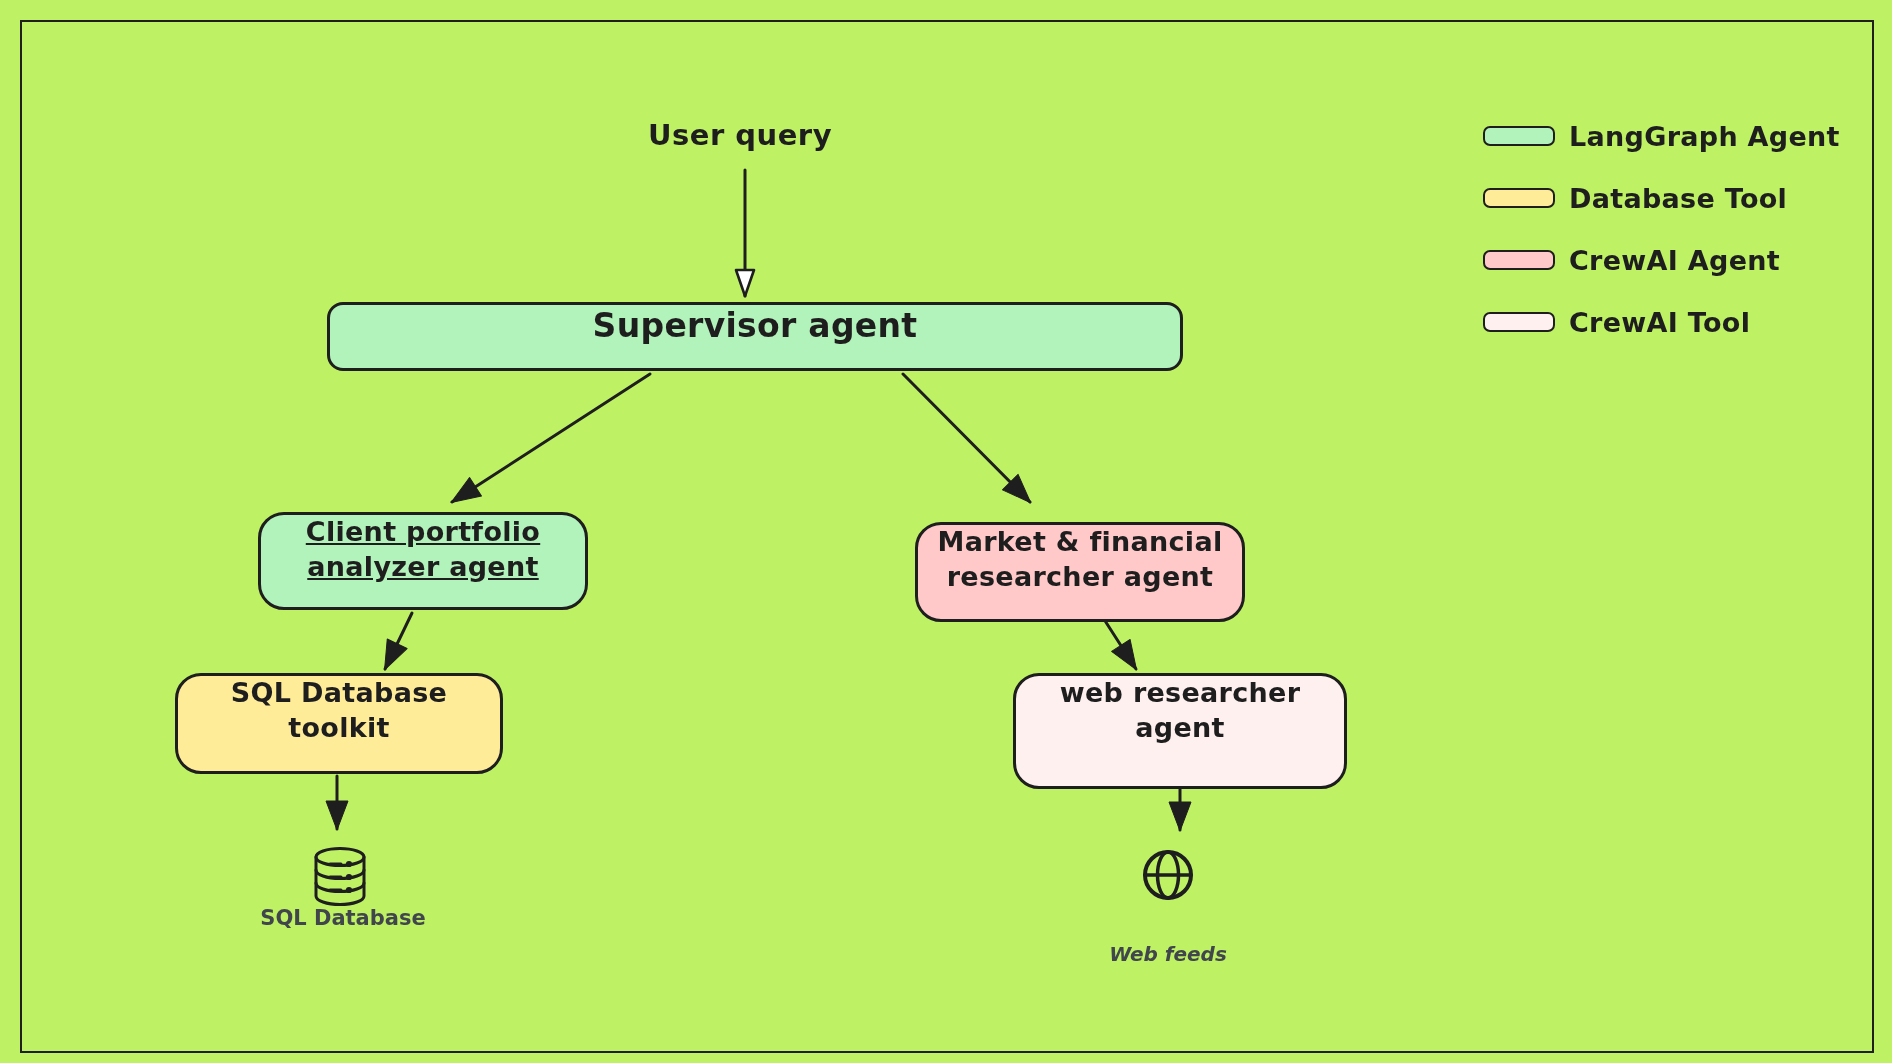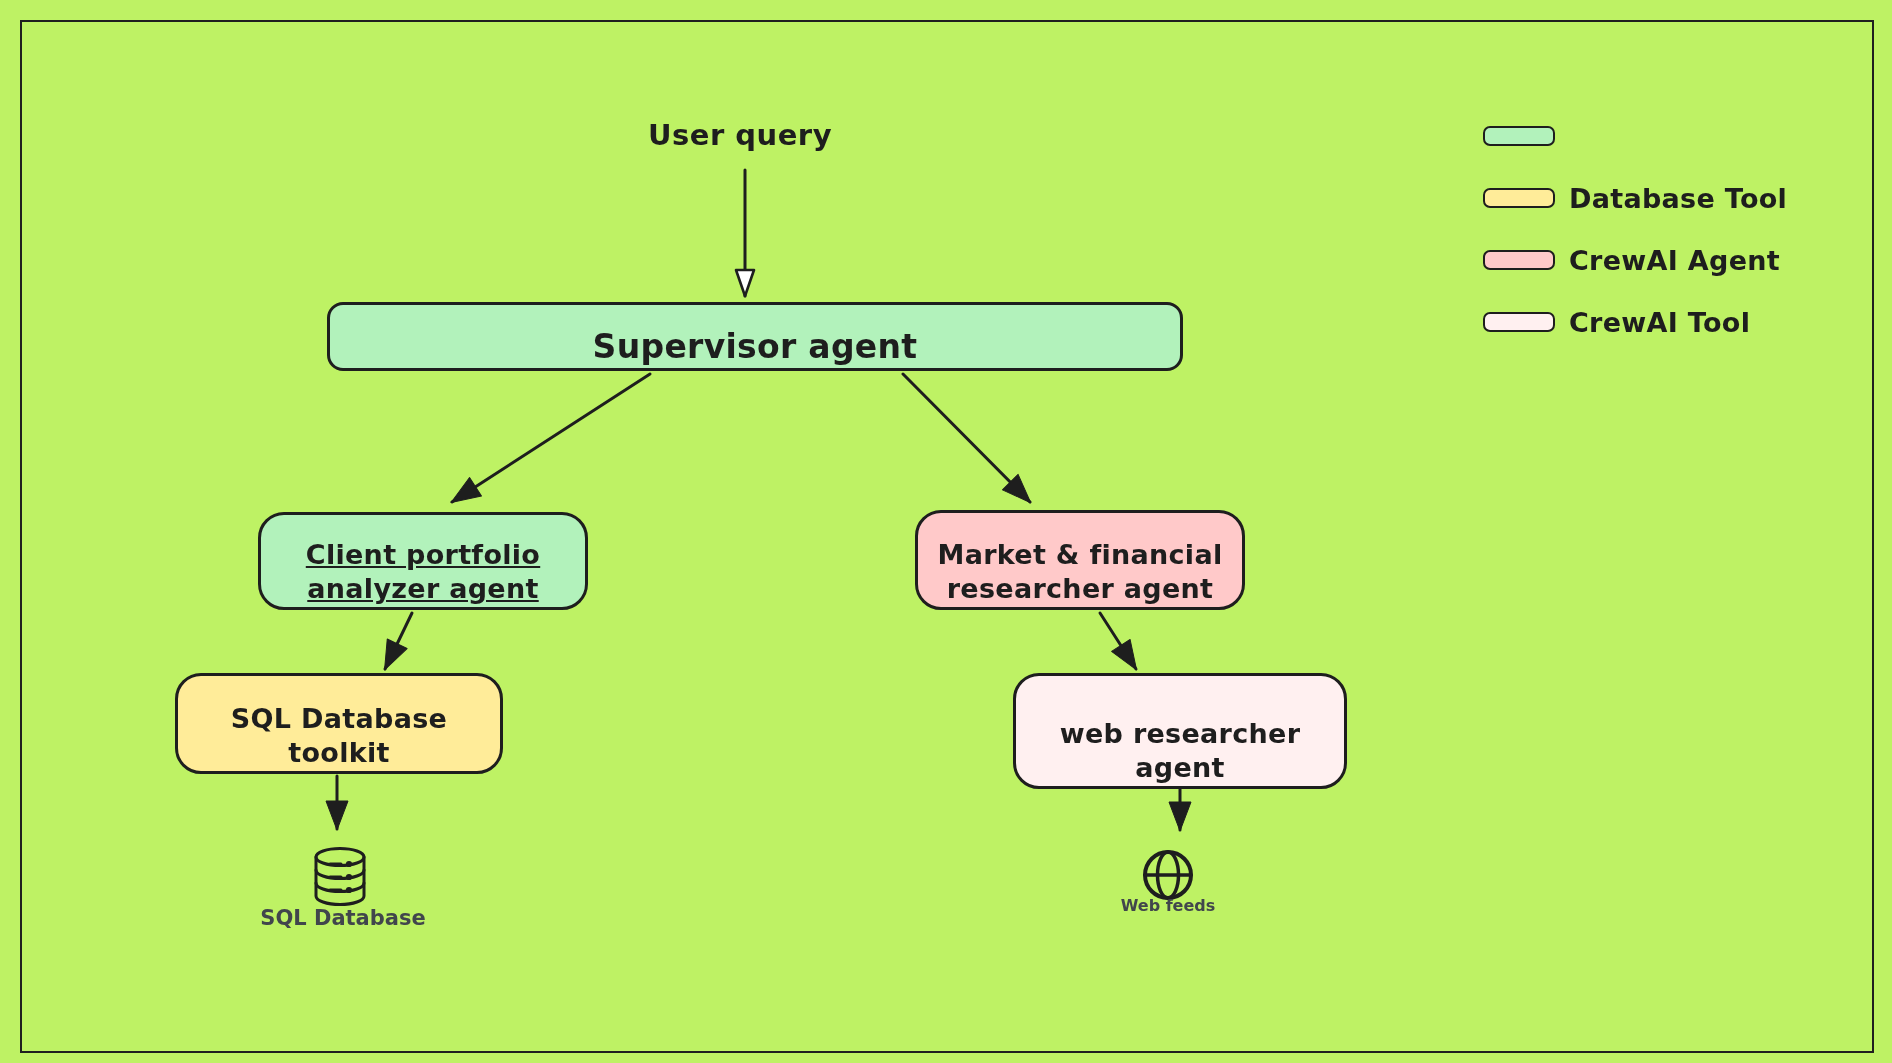--- a/index.html
+++ b/index.html
@@ -11,37 +11,37 @@
     position:absolute; left:20px; top:20px; right:18px; bottom:10px;
     border:2px solid #1f1f1f;
   }
   .connectors { position:absolute; left:0; top:0; width:1892px; height:1063px; pointer-events:none; }
   .floating-label {
     position:absolute; font-size:29px; font-weight:600; letter-spacing:0.5px;
     white-space:nowrap; transform:translateX(-50%);
   }
   .node {
     position:absolute; border:3px solid #1e1e1e; box-sizing:border-box;
-    display:flex; align-items:flex-end; justify-content:center; text-align:center;
+    display:flex; align-items:flex-start; justify-content:center; text-align:center;
   }
   .node-label { white-space:pre-line; font-weight:600; line-height:1.28; letter-spacing:0.3px; }
   .node-supervisor { left:327px; top:302px; width:856px; height:69px; border-radius:16px; }
   .node-supervisor .node-label { font-size:33px; }
   .node-client   { left:258px;  top:512px; width:330px; height:98px;  border-radius:26px;text-decoration:underline; }
   .node-market   { left:915px;  top:510px; width:330px; height:100px; border-radius:26px; }
   .node-sql      { left:175px;  top:673px; width:328px; height:101px; border-radius:26px; }
   .node-web      { left:1013px; top:673px; width:334px; height:116px; border-radius:26px; }
   .node-client .node-label, .node-market .node-label,
   .node-sql .node-label, .node-web .node-label { font-size:27px; }
   .icon-label {
     position:absolute; transform:translateX(-50%); white-space:nowrap;
     color:#41464c; font-weight:600;
   }
   .icon-label-sql { left:343px; top:906px; font-size:21px; }
-  .icon-label-web { left:1168px; top:896px; font-size:16px; }
+  .icon-label-web { left:1168px; top:942px; font-size:20px;font-style:italic; }
   .legend { position:absolute; left:1483px; top:122px; display:flex; flex-direction:column; gap:34px; }
   .legend-row { display:flex; align-items:center; gap:14px; height:28px; }
   .legend-swatch {
     width:72px; height:20px; border:2.5px solid #1e1e1e; border-radius:7px; box-sizing:border-box;
     flex:0 0 auto;
   }
   .legend-label { font-size:27px; font-weight:600; letter-spacing:0.3px; white-space:nowrap; }
 </style>
 </head>
 <body>
@@ -94,41 +94,42 @@
 
   <div class="node node-supervisor" style="background-color: rgb(178, 242, 187);">
     <span class="node-label">Supervisor agent</span>
   </div>
 
   <div class="node node-client" style="background-color: rgb(178, 242, 187);">
     <span class="node-label">Client portfolio
 analyzer agent</span>
   </div>
 
-  <div class="node node-market" style="background-color: rgb(255, 201, 201);">
+  <div class="node node-market" style="background-color: rgb(255, 201, 201); margin-top: 12px;">
     <span class="node-label">Market &amp; financial
 researcher agent</span>
   </div>
 
   <div class="node node-sql" style="background-color: rgb(255, 236, 153);">
     <span class="node-label">SQL Database
 toolkit</span>
   </div>
 
   <div class="node node-web" style="background-color: rgb(255, 240, 240);">
     <span class="node-label">web researcher
 agent</span>
   </div>
 
   <div class="icon-label icon-label-sql">SQL Database</div>
   <div class="icon-label icon-label-web">Web feeds</div>
 
   <div class="legend">
     <div class="legend-row">
       <span class="legend-swatch" style="background-color: rgb(178, 242, 187);"></span>
+      <span class="legend-label">LangGraph Agent</span>
     </div>
     <div class="legend-row">
       <span class="legend-swatch" style="background-color: rgb(255, 236, 153);"></span>
       <span class="legend-label">Database Tool</span>
     </div>
     <div class="legend-row">
       <span class="legend-swatch" style="background-color: rgb(255, 201, 201);"></span>
       <span class="legend-label">CrewAI Agent</span>
     </div>
     <div class="legend-row">

